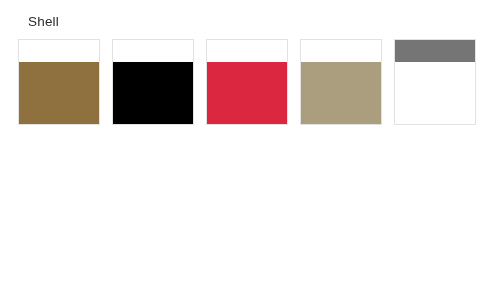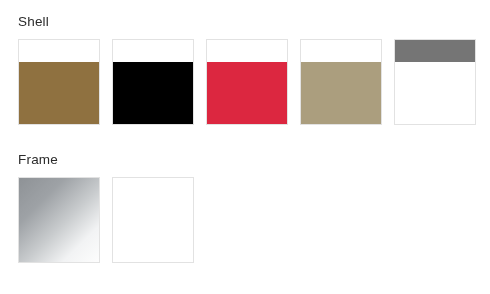--- a/index.html
+++ b/index.html
@@ -31,21 +31,21 @@
   .section-shell { top: 14px; }
   .section-frame { top: 152px; }
 
   .section-title {
     font-size: 13.5px;
     line-height: 16px;
     color: #2b2b2b;
     font-family: "Liberation Sans", sans-serif;
     font-weight: 400;
     letter-spacing: 0.2px;
-    margin: 0 0 0 18px;
+    margin: 0 0 0 28px;
     padding: 0;
     white-space: nowrap;
   }
 
   .swatch-row {
     position: relative;
     margin-top: 9px;
     height: 88px;
     padding-left: 18px;
     box-sizing: border-box;
@@ -105,25 +105,14 @@
       </div>
       <div class="swatch">
         <span class="swatch-fill" style="background-color: rgb(171, 158, 126);"></span>
       </div>
       <div class="swatch">
         <span class="swatch-fill is-top" style="background-color: rgb(117, 117, 117);"></span>
       </div>
     </div>
   </div>
 
-  <div class="section section-frame">
-    <div class="section-title">Frame</div>
-    <div class="swatch-row">
-      <div class="swatch">
-        <span class="swatch-fill is-full" style="background-image: linear-gradient(135deg, rgb(142, 146, 150) 0%, rgb(158, 162, 166) 28%, rgb(201, 204, 206) 55%, rgb(242, 243, 244) 78%, rgb(253, 253, 253) 100%);"></span>
-      </div>
-      <div class="swatch">
-        <span class="swatch-fill is-full" style="background-color: rgb(255, 255, 255);"></span>
-      </div>
-    </div>
-  </div>
 
 </div>
 
 </body></html>

